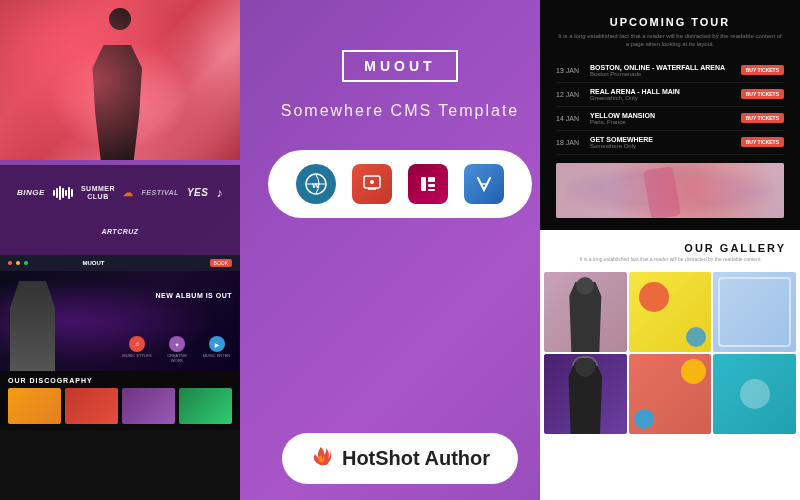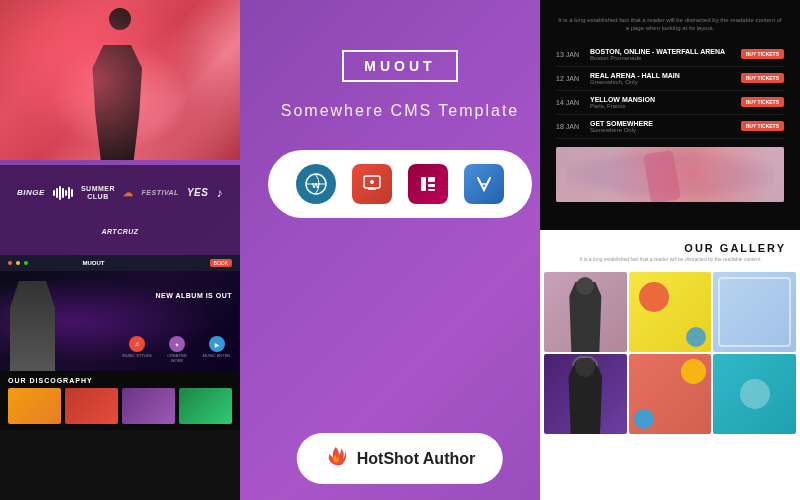--- a/index.html
+++ b/index.html
@@ -144,21 +144,21 @@
       position: absolute;
       bottom: 16px;
       left: 50%;
       transform: translateX(-50%);
       white-space: nowrap;
     }
     .hotshot-badge .flame-icon {
       font-size: 18px;
     }
     .hotshot-badge .hotshot-text {
-      font-size: 16px;
+      font-size: 20px;
       font-weight: bold;
       color: #222;
     }
 
     
     .right-top {
       position: absolute;
       top: 0;
       right: 0;
       width: 260px;
@@ -446,20 +446,21 @@
   <span class="flame-icon">
     <svg width="22" height="22" viewBox="0 0 22 22">
       <path d="M11 2 C11 2, 15 6, 14 10 C16 8, 17 5, 16 3 C19 6, 20 10, 18 14 C20 12, 21 8, 20 5 C22 9, 22 15, 18 18 C19 20, 11 22, 7 18 C4 16, 3 12, 5 9 C7 12, 9 13, 9 13 C7 10, 8 6, 11 2Z" fill="#e74c3c"></path>
       <path d="M11 10 C11 10, 13 13, 12 15 C13 14, 14 12, 13 10 C15 12, 15 15, 13 17 C11 18, 9 17, 9 15 C8 13, 9 11, 11 10Z" fill="#ff8c00"></path>
     </svg>
   </span>
   <span class="hotshot-text">HotShot Author</span>
 </div>
 
 <div class="right-top">
+  <div class="tour-title">UPCOMING TOUR</div>
   <div class="tour-subtitle">It is a long established fact that a reader will be distracted by the readable content of a page when looking at its layout.</div>
 
   <div class="tour-row">
     <div class="tour-date">13 JAN</div>
     <div class="tour-info">
       <div class="tour-venue">BOSTON, ONLINE - WATERFALL ARENA</div>
       <div class="tour-location">Boston Promenade</div>
     </div>
     <div class="tour-btn">BUY TICKETS</div>
   </div>

